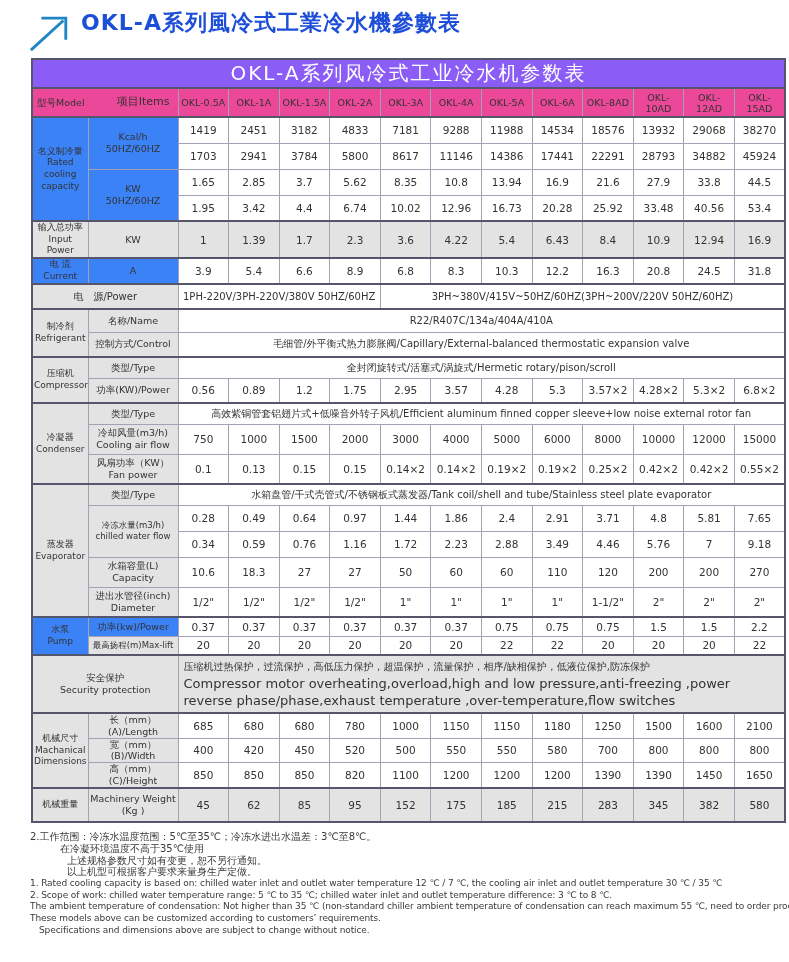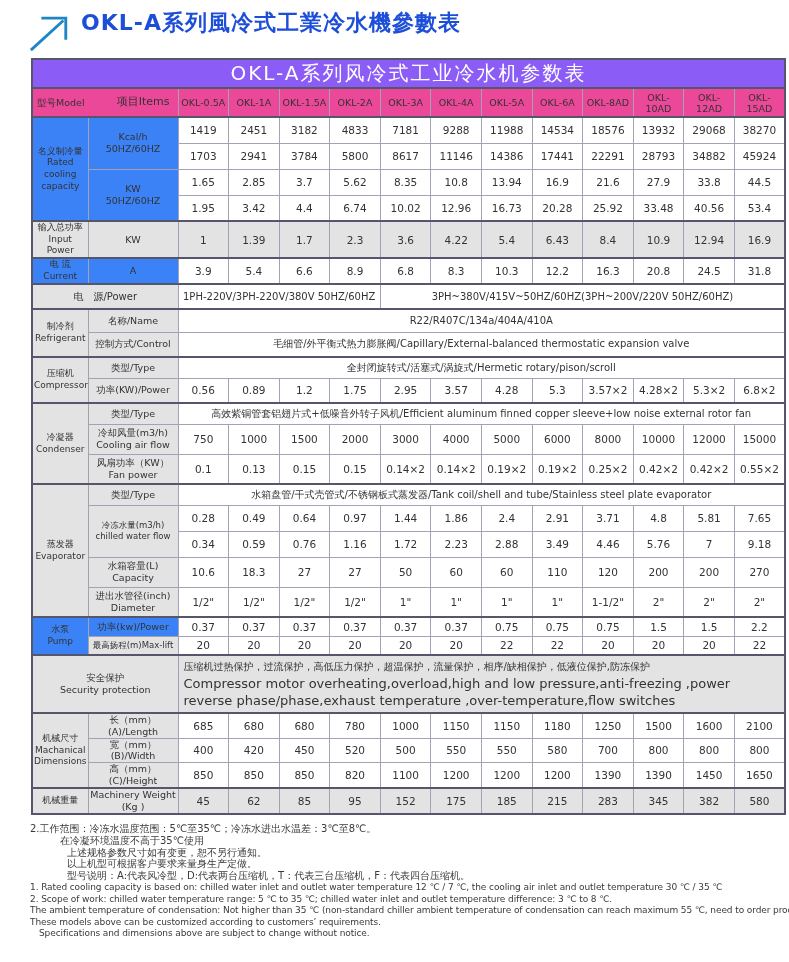--- a/index.html
+++ b/index.html
@@ -34,21 +34,21 @@
   .item { font-size:9.5px; line-height:1.25; }
   .item.xs { font-size:8.5px; }
   td.span-cell { font-size:10px; }
   td.security-cell { text-align:left; padding:4px 4px 2px 5px; }
   .security-zh { font-size:10px; margin-bottom:2px; }
   .security-en { font-size:13px; line-height:1.3; }
 
   
   .rt{height:27px} .rh{height:29px} .r26{height:26px} .r25{height:25px}
   .r23{height:23px} .r21{height:21px} .r30{height:30px} .r19{height:19px}
-  .r50{height:50px} .r18{height:18px} .r34{height:26px}
+  .r50{height:50px} .r18{height:18px} .r34{height:34px}
 
   
   th.corner { position:relative; background:#dcdcdc;
     background-image:linear-gradient(to bottom right,
       transparent 49.3%, #7a7a8a 49.3%, #7a7a8a 50.7%, transparent 50.7%);
   }
   .corner-model { position:absolute; left:4px;  top:8px;    font-size:9.5px; }
   .corner-items { position:absolute; right:8px; bottom:7px; font-size:11px; }
 
   
@@ -464,21 +464,20 @@
       </tr>
 </tbody>
   </table>
 
 <div class="notes">
   <div class="notes-zh">
       <div>2.工作范围：冷冻水温度范围：5℃至35℃；冷冻水进出水温差：3℃至8℃。</div>
       <div>在冷凝环境温度不高于35℃使用</div>
       <div>上述规格参数尺寸如有变更，恕不另行通知。</div>
       <div>以上机型可根据客户要求来量身生产定做。</div>
-      <div>型号说明：A:代表风冷型，D:代表两台压缩机，T：代表三台压缩机，F：代表四台压缩机。</div>
     </div>
   <div class="notes-en">
       <div>1. Rated cooling capacity is based on: chilled water inlet and outlet water temperature 12 ℃ / 7 ℃, the cooling air inlet and outlet temperature 30 ℃ / 35 ℃</div>
       <div>2. Scope of work: chilled water temperature range: 5 ℃ to 35 ℃; chilled water inlet and outlet temperature difference: 3 ℃ to 8 ℃.</div>
       <div>The ambient temperature of condensation: Not higher than 35 ℃ (non-standard chiller ambient temperature of condensation can reach maximum 55 ℃, need to order production).</div>
       <div>These models above can be customized according to customers’ requirements.</div>
       <div>Specifications and dimensions above are subject to change without notice.</div>
     </div>
 </div>
 

